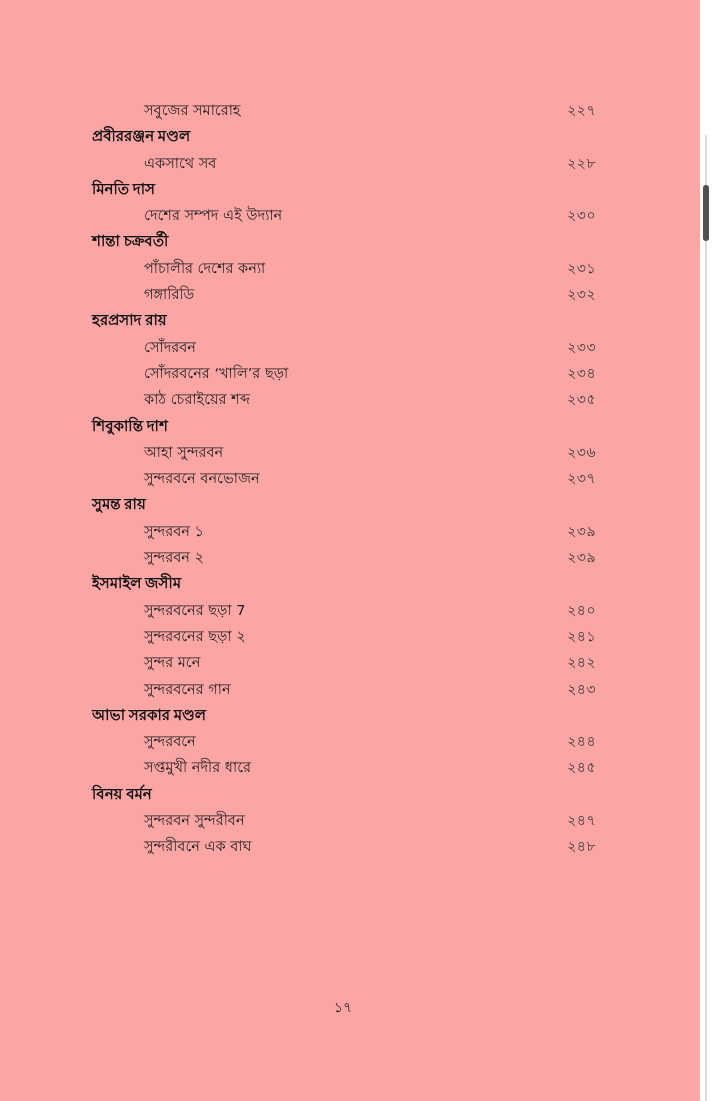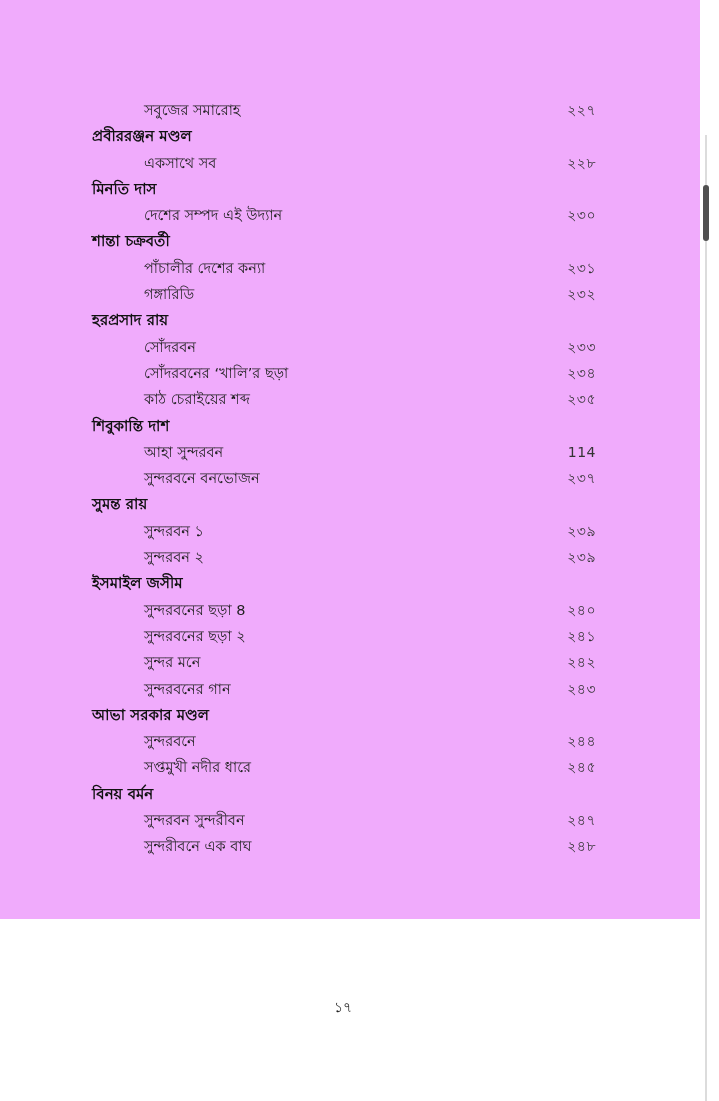--- a/index.html
+++ b/index.html
@@ -7,38 +7,39 @@
       width: 719px; height: 1101px;
       background: #ffffff;
       position: relative;
       overflow: hidden;
       font-family: "DejaVu Sans", sans-serif;
       color: #1a1a1a;
     }
     .page {
       position: absolute;
       left: 0; top: 0;
-      width: 700px; height: 919px;
-      background: #f0abfc;
+      width: 700px; height: 1101px;
+      background: #fca5a5;
     }
     .toc {
       position: absolute;
       left: 92px; top: 97px;
       width: 512px;
     }
     .row {
       height: 26.3px;
       line-height: 26.3px;
       position: relative;
       white-space: nowrap;
     }
     .author {
       font-size: 15px;
       font-weight: bold;
       color: #111;
+      font-family: Liberation Serif, serif;
     }
     .entry .title {
       position: absolute;
       left: 52px;
       font-size: 14.5px;
       color: #222;
     }
     .entry .pnum {
       position: absolute;
       right: 8px;
@@ -106,38 +107,38 @@
         <span class="title">সোঁদরবনের ‘খালি’র ছড়া</span>
         <span class="pnum">২৩৪</span>
       </div>
     <div class="row entry">
         <span class="title">কাঠ চেরাইয়ের শব্দ</span>
         <span class="pnum">২৩৫</span>
       </div>
     <div class="row author">শিবুকান্তি দাশ</div>
     <div class="row entry">
         <span class="title">আহা সুন্দরবন</span>
-        <span class="pnum">114</span>
+        <span class="pnum">২৩৬</span>
       </div>
     <div class="row entry">
         <span class="title">সুন্দরবনে বনভোজন</span>
         <span class="pnum">২৩৭</span>
       </div>
     <div class="row author">সুমন্ত রায়</div>
     <div class="row entry">
         <span class="title">সুন্দরবন ১</span>
         <span class="pnum">২৩৯</span>
       </div>
     <div class="row entry">
         <span class="title">সুন্দরবন ২</span>
         <span class="pnum">২৩৯</span>
       </div>
     <div class="row author">ইসমাইল জসীম</div>
     <div class="row entry">
-        <span class="title">সুন্দরবনের ছড়া 8</span>
+        <span class="title">সুন্দরবনের ছড়া 7</span>
         <span class="pnum">২৪০</span>
       </div>
     <div class="row entry">
         <span class="title">সুন্দরবনের ছড়া ২</span>
         <span class="pnum">২৪১</span>
       </div>
     <div class="row entry">
         <span class="title">সুন্দর মনে</span>
         <span class="pnum">২৪২</span>
       </div>

